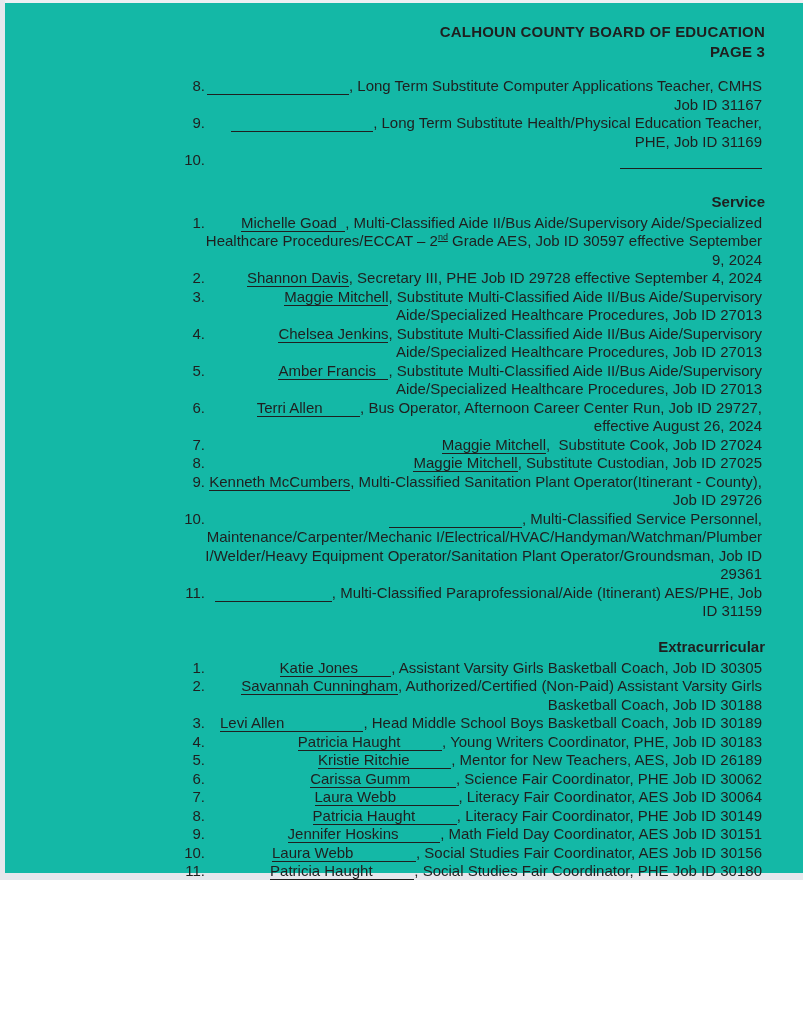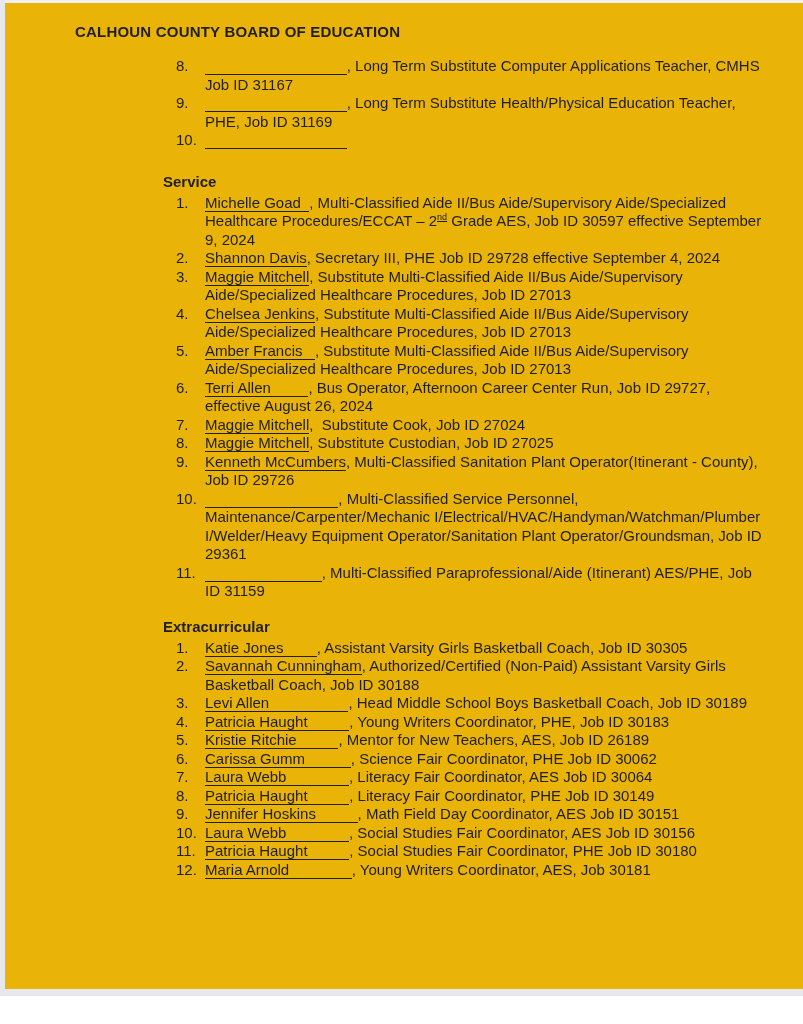--- a/index.html
+++ b/index.html
@@ -3,21 +3,21 @@
 <meta charset="utf-8">
 <style>
   html,body { margin:0; padding:0; }
   body {
     width:803px; height:1024px;
     background:#ffffff;
     font-family:"Liberation Sans", sans-serif;
     color:#1f1f1f;
     -webkit-font-smoothing:antialiased;
   }
-  .page { position:relative; width:803px; height:996px; background:#eab308; overflow:hidden; }
+  .page { position:relative; width:803px; height:880px; background:#14b8a6; overflow:hidden;text-align:right; }
   .edge-left  { position:absolute; left:0; top:0; width:5px; height:1024px; background:#e6e8ed; }
   .edge-top   { position:absolute; left:0; top:0; width:803px; height:3px;  background:#eef0f3; }
   .edge-bottom{ position:absolute; left:0; bottom:0; width:803px; height:7px; background:#e6e8ed; }
 
   .doc { position:absolute; left:75px; top:22px; width:690px; }
 
   .doc-header { font-weight:bold; font-size:15px; line-height:20px; letter-spacing:0.2px; margin-bottom:15px; }
 
   .list { margin-left:101px; width:586px; font-size:15px; line-height:18.5px; }
   .li   { display:flex; }
@@ -40,20 +40,21 @@
 
 <div class="page">
   <div class="edge-top"></div>
   <div class="edge-left"></div>
   <div class="edge-bottom"></div>
 
   <div class="doc">
 
     <div class="doc-header">
       <div>CALHOUN COUNTY BOARD OF EDUCATION</div>
+      <div>PAGE 3</div>
     </div>
 
     <div class="list">
       <div class="li">
           <span class="num">8.</span>
           <span class="txt"><span class="name">&nbsp;&nbsp;&nbsp;&nbsp;&nbsp;&nbsp;&nbsp;&nbsp;&nbsp;&nbsp;&nbsp;&nbsp;&nbsp;&nbsp;&nbsp;&nbsp;&nbsp;&nbsp;&nbsp;&nbsp;&nbsp;&nbsp;&nbsp;&nbsp;&nbsp;&nbsp;&nbsp;&nbsp;&nbsp;&nbsp;&nbsp;&nbsp;&nbsp;&nbsp;</span><span>, Long Term Substitute Computer Applications Teacher, CMHS Job ID 31167</span></span>
         </div>
       <div class="li">
           <span class="num">9.</span>
           <span class="txt"><span class="name">&nbsp;&nbsp;&nbsp;&nbsp;&nbsp;&nbsp;&nbsp;&nbsp;&nbsp;&nbsp;&nbsp;&nbsp;&nbsp;&nbsp;&nbsp;&nbsp;&nbsp;&nbsp;&nbsp;&nbsp;&nbsp;&nbsp;&nbsp;&nbsp;&nbsp;&nbsp;&nbsp;&nbsp;&nbsp;&nbsp;&nbsp;&nbsp;&nbsp;&nbsp;</span><span>, Long Term Substitute Health/Physical Education Teacher, PHE, Job ID 31169</span></span>

